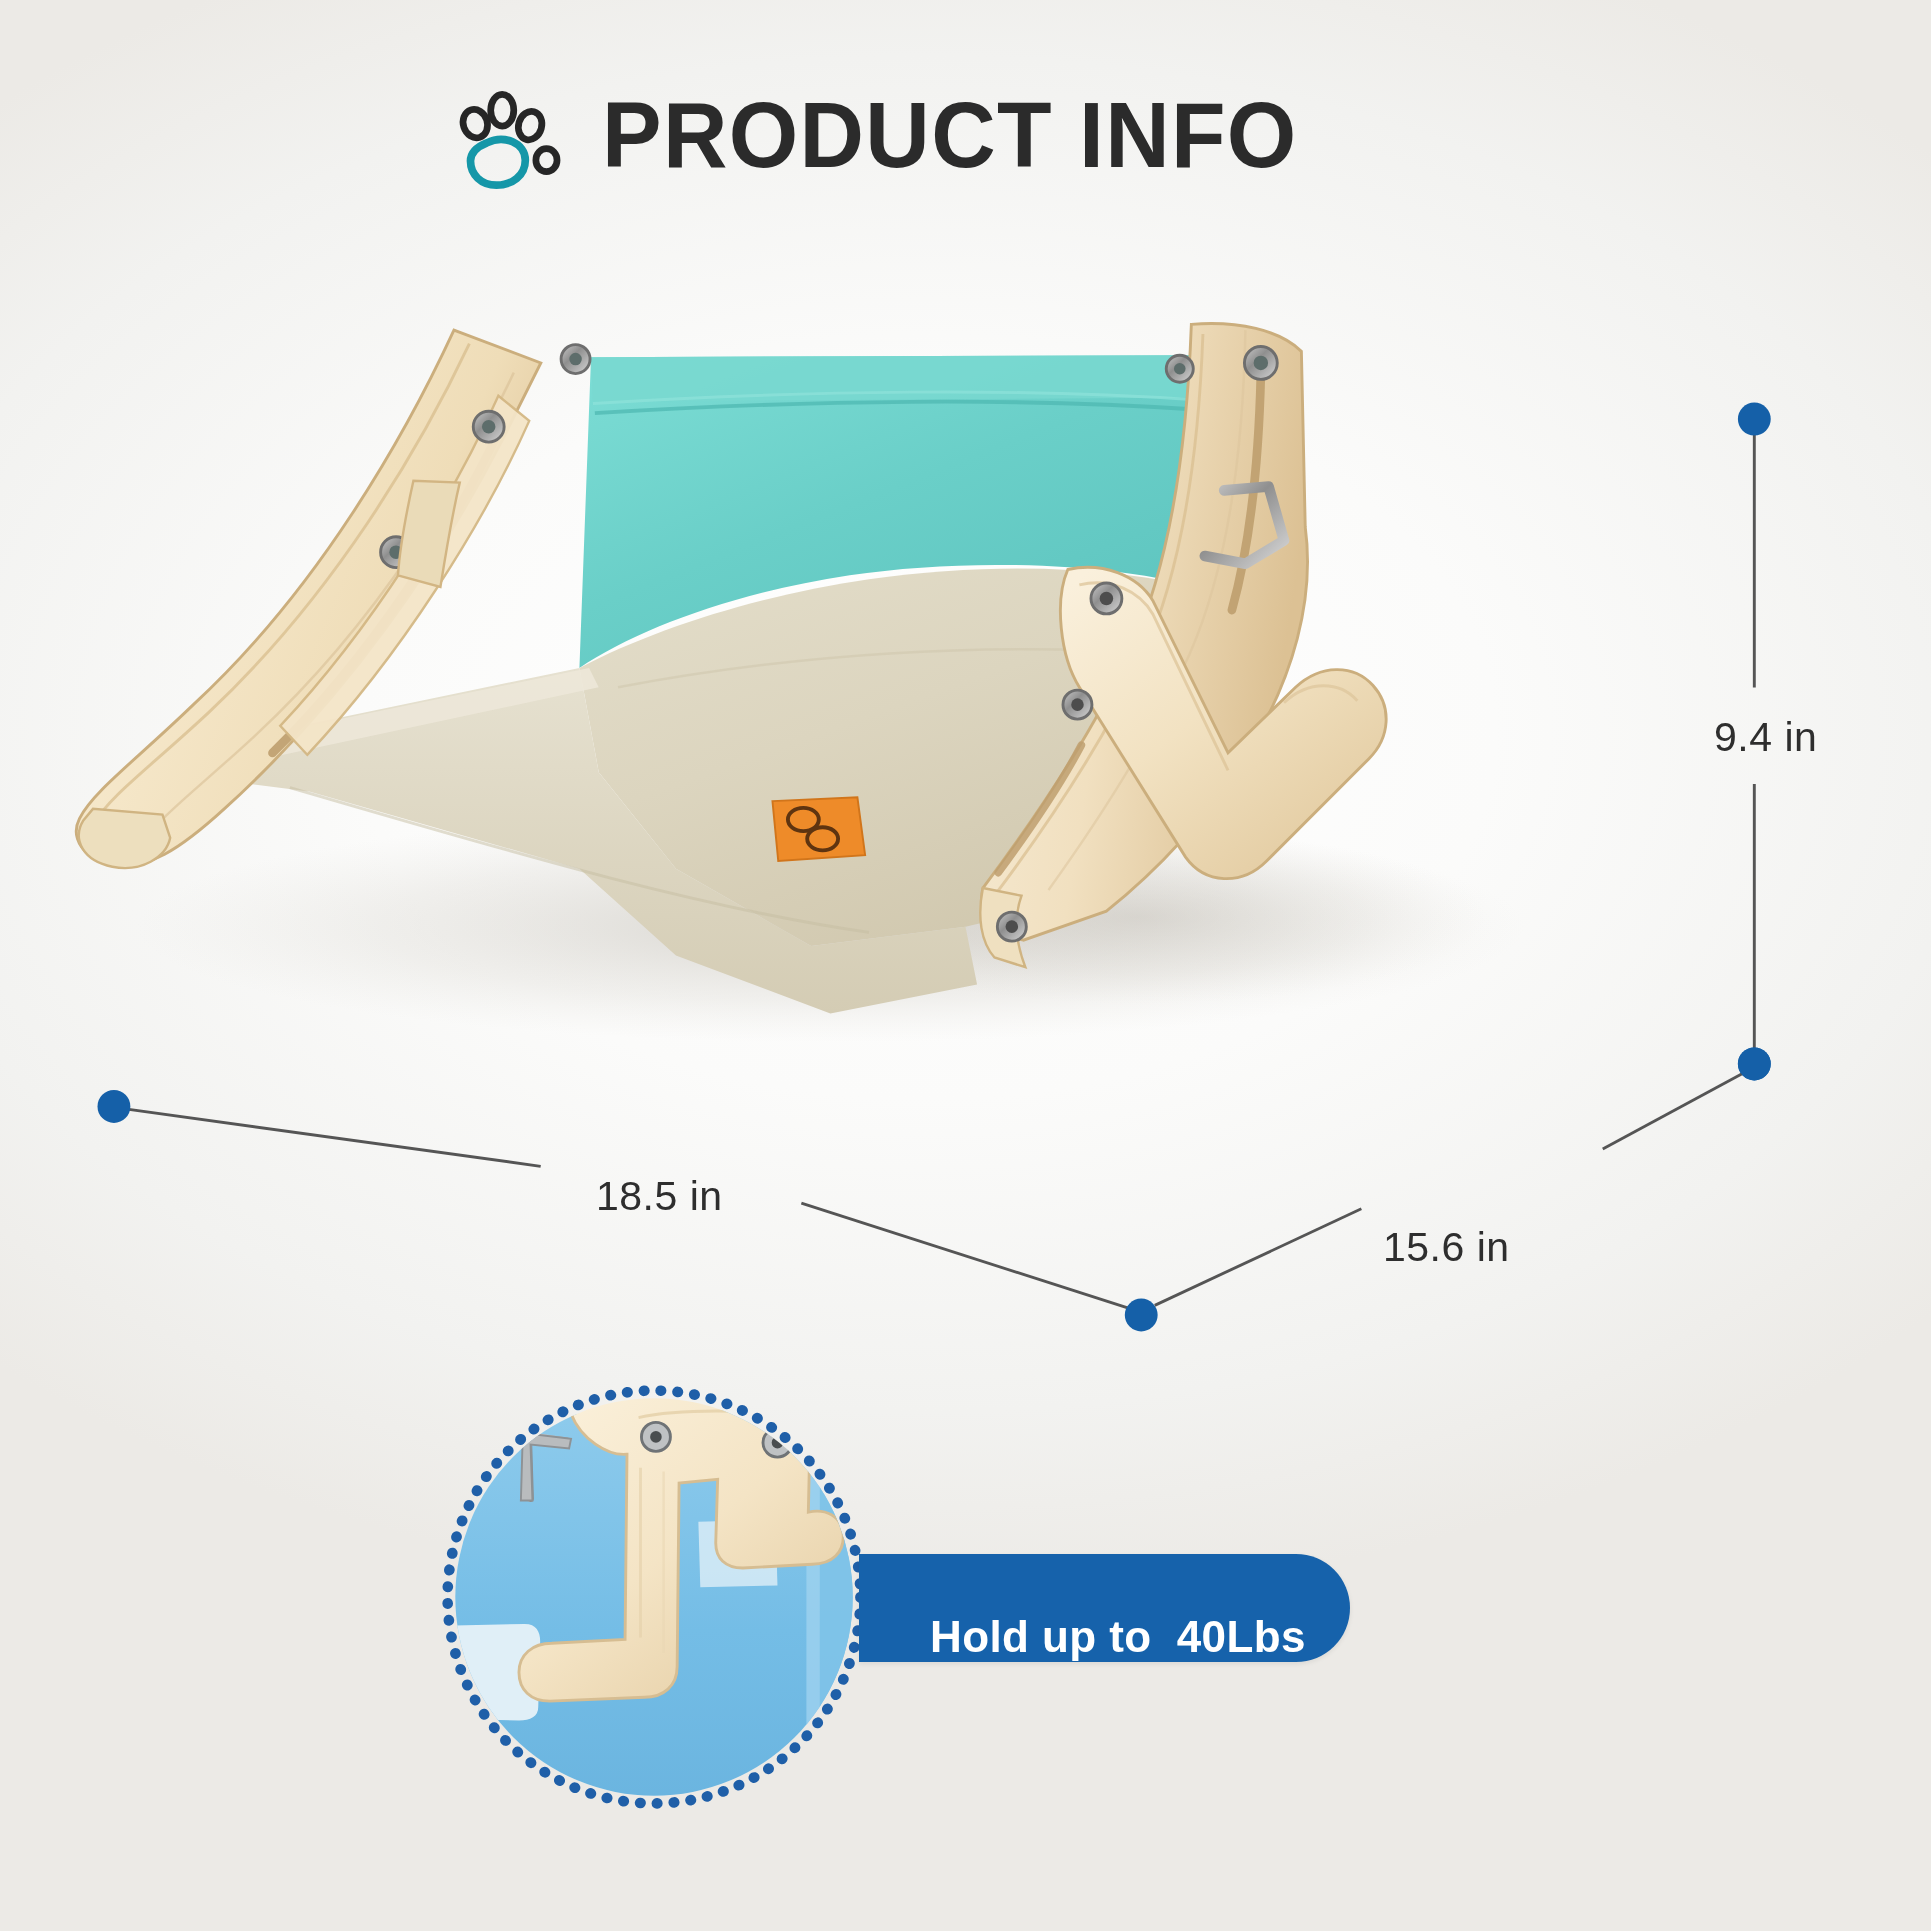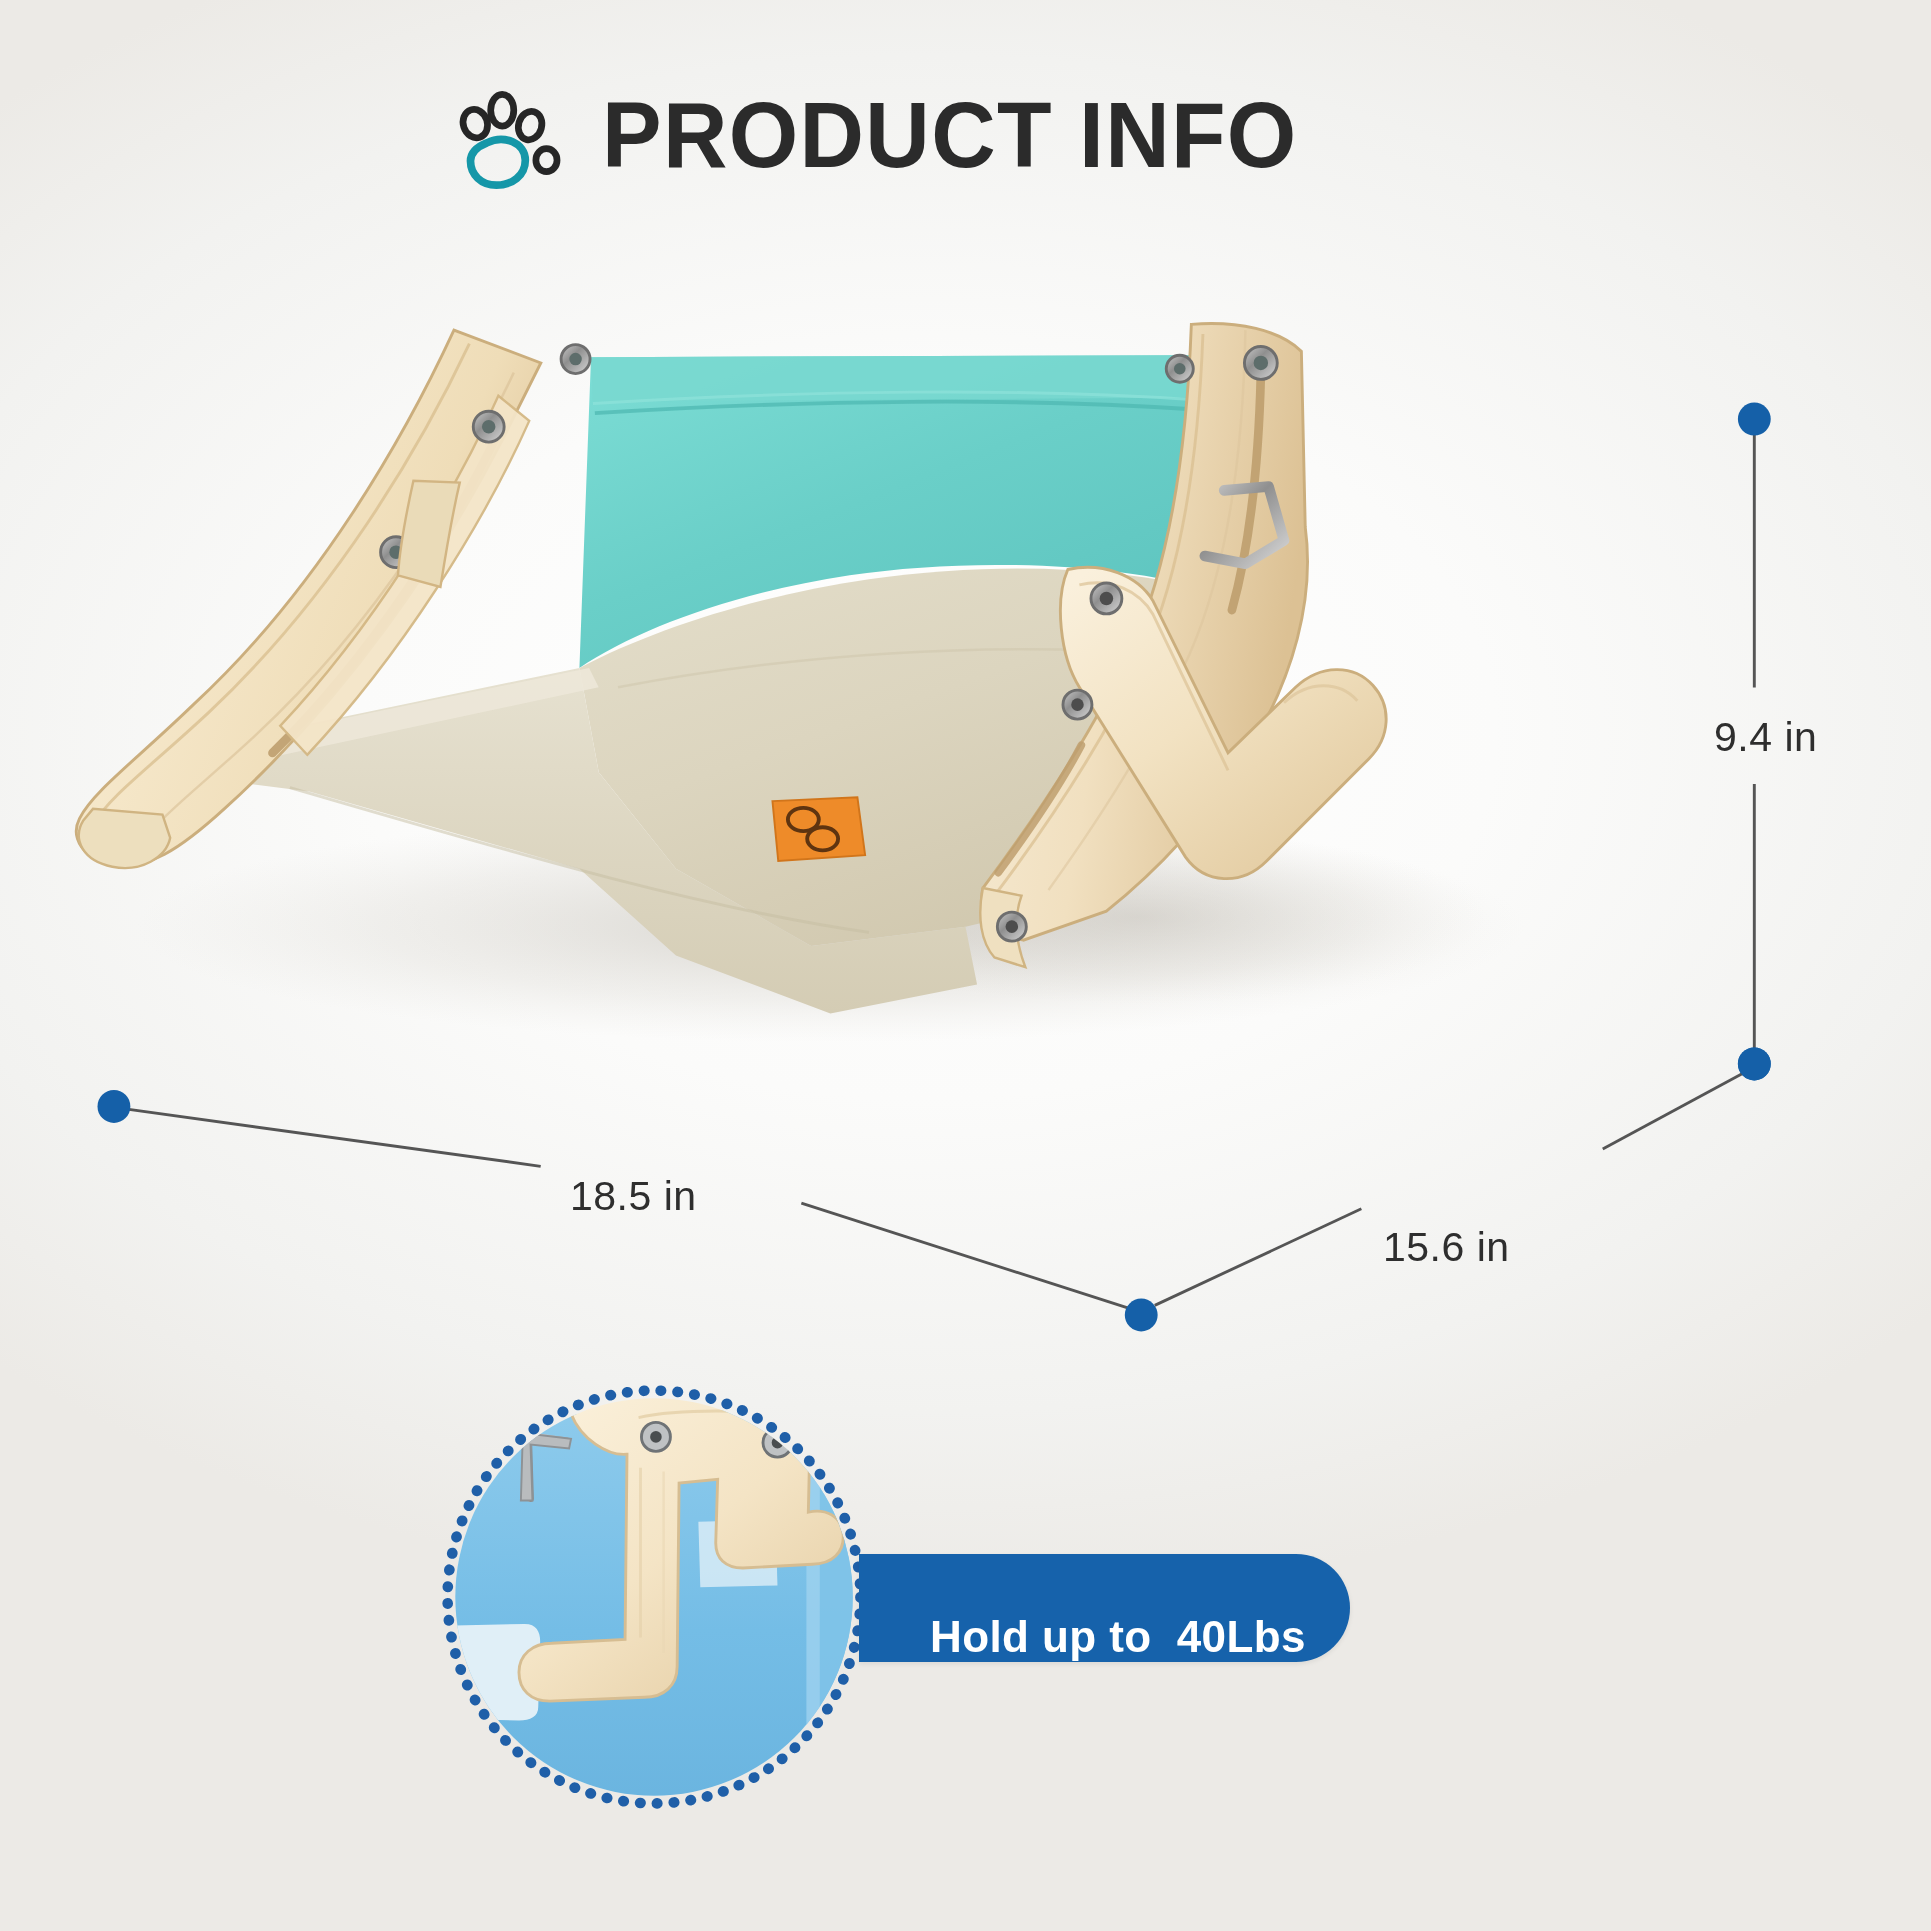--- a/index.html
+++ b/index.html
@@ -46,21 +46,21 @@
   
   #dims-svg { position: absolute; left: 0; top: 0; width: 1931px; height: 1931px; pointer-events: none; }
   .dim-label {
     position: absolute;
     font-size: 41px;
     color: #2e2e2e;
     letter-spacing: 0.5px;
     white-space: nowrap;
   }
   #dim-height-label { left: 1714px; top: 714px; }
-  #dim-width-label  { left: 570px;  top: 1173px; }
+  #dim-width-label  { left: 596px;  top: 1173px; }
   #dim-depth-label  { left: 1383px; top: 1224px; }
 
   
   #detail-circle {
     position: absolute;
     left: 436px; top: 1379px;
     width: 436px; height: 436px;
     border-radius: 50%;
   }
   #detail-circle-svg { position: absolute; inset: 0; width: 100%; height: 100%; }

